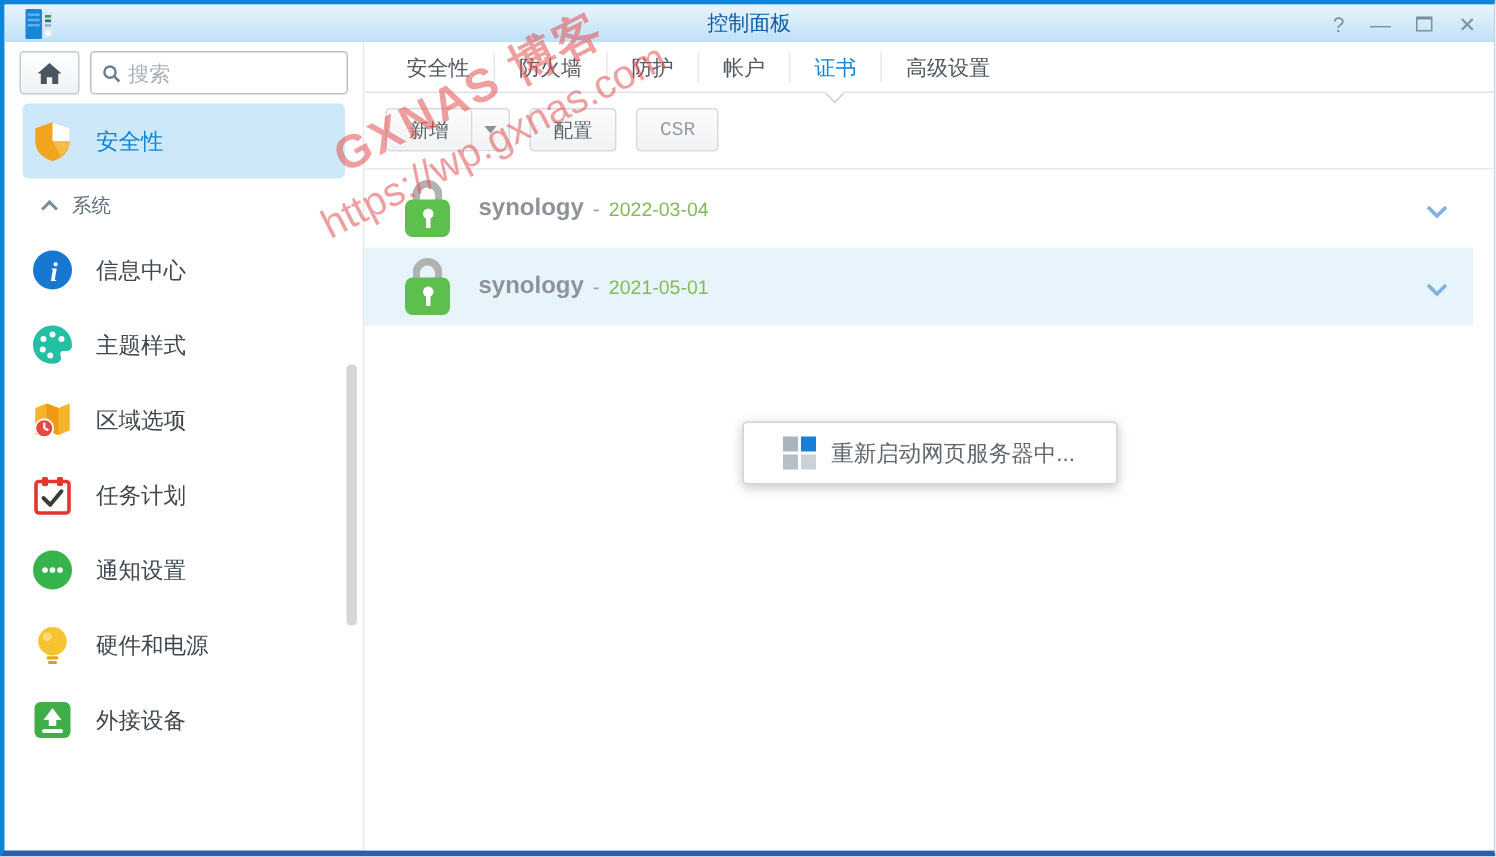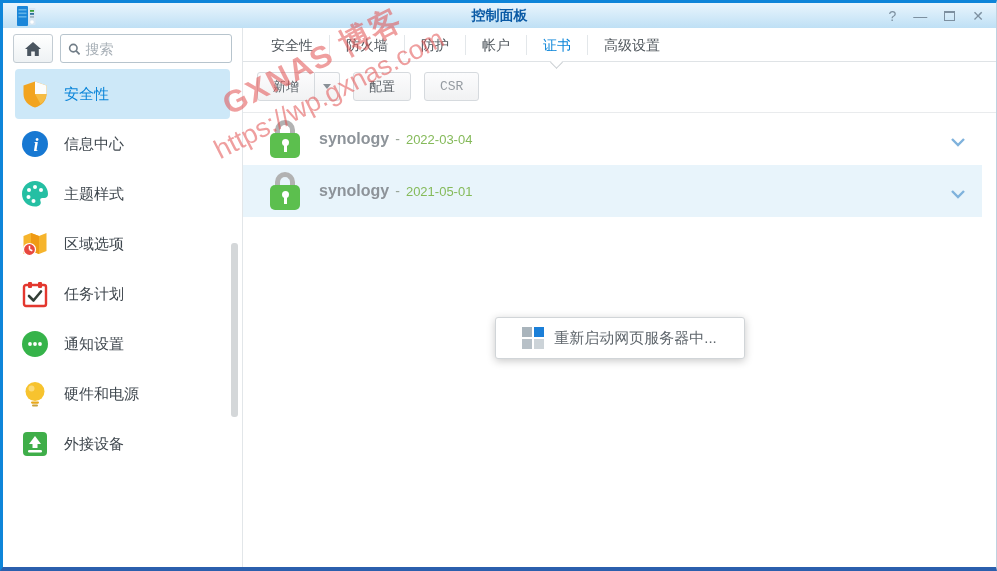--- a/index.html
+++ b/index.html
@@ -11,21 +11,21 @@
     border-right: 1px solid #bfd2e0; border-bottom: 4px solid #2b5fad;
   }
 
   
   .titlebar {
     height: 25px; background: linear-gradient(#e9f5fd, #bfe0f5);
     position: relative; display: flex; align-items: center;
   }
   .titlebar-title {
     position: absolute; left: 0; right: 0; text-align: center;
-    color: #0a5aa5; font-weight: bold; font-size: 14px;
+    color: #0a5aa5; font-weight: normal; font-size: 14px;
   }
   .app-icon { margin-left: 11px; width: 24px; height: 24px; position: relative; z-index: 2; }
   .win-controls {
     position: absolute; right: 12px; top: 0; height: 25px;
     display: flex; align-items: center; gap: 17px; color: #7d90a0; font-size: 14px; z-index: 2;
   }
   .win-controls .ctl { line-height: 1; cursor: default; }
   .ctl-max-box { display:inline-block; width: 11px; height: 10px; border: 1px solid #7d90a0; border-top-width:2px; }
 
   
@@ -134,21 +134,21 @@
   .cert-sep { font-size: 14px; color: #9aa69a; }
   .cert-date { font-size: 13px; color: #85ba5a; }
   .cert-note { font-size: 14px; color: #9aa1a7; }
   .row-chevron { position: absolute; right: 16px; top: 50%; margin-top: -5px; }
 
   
   .toast {
     position: absolute; left: 50%; top: 253px; transform: translateX(-50%);
     width: 250px; height: 42px; background: #fff; border: 1px solid #d1d5d8; border-radius: 3px;
     box-shadow: 0 2px 8px rgba(0,0,0,0.22);
-    display: flex; align-items: center; justify-content: center; gap: 10px; z-index: 20; margin-top: 36px;
+    display: flex; align-items: center; justify-content: center; gap: 10px; z-index: 20;
   }
   .spinner { width: 22px; height: 22px; display: grid; grid-template-columns: 10px 10px; grid-template-rows: 10px 10px; gap: 2px; }
   .spinner .sq1 { background: #a9b4bc; }
   .spinner .sq2 { background: #1b7fd8; }
   .spinner .sq3 { background: #b7c0c7; }
   .spinner .sq4 { background: #ccd3d8; }
   .toast-text { font-size: 15px; color: #5f666c; }
 
   
   .watermark {
@@ -208,20 +208,24 @@
 
       <div class="side-item selected">
         <svg class="side-icon" viewBox="0 0 28 28">
           <path d="M14 1.5 L25.5 5.5 V14 C25.5 21 20.5 25.5 14 27.5 C7.5 25.5 2.5 21 2.5 14 V5.5 Z" fill="#f2a41f"></path>
           <path d="M14 1.5 L25.5 5.5 V14 L14 14 Z" fill="#fdfdfb"></path>
           <path d="M14 14 L25.5 14 C25.2 18.5 22.8 21.8 19.5 24 L14 14 Z" fill="#f6bc43"></path>
         </svg>
         <span class="side-label">安全性</span>
       </div>
 
+      <div class="section-header">
+        <span class="chev-up"></span>
+        <span>系统</span>
+      </div>
 
       <div class="side-item">
         <svg class="side-icon" viewBox="0 0 28 28">
           <circle cx="14" cy="14" r="13" fill="#1778d2"></circle>
           <text x="15" y="21" font-size="18" font-style="italic" font-weight="bold" font-family="Liberation Serif, serif" fill="#fff" text-anchor="middle">i</text>
         </svg>
         <span class="side-label">信息中心</span>
       </div>
 
       <div class="side-item">

